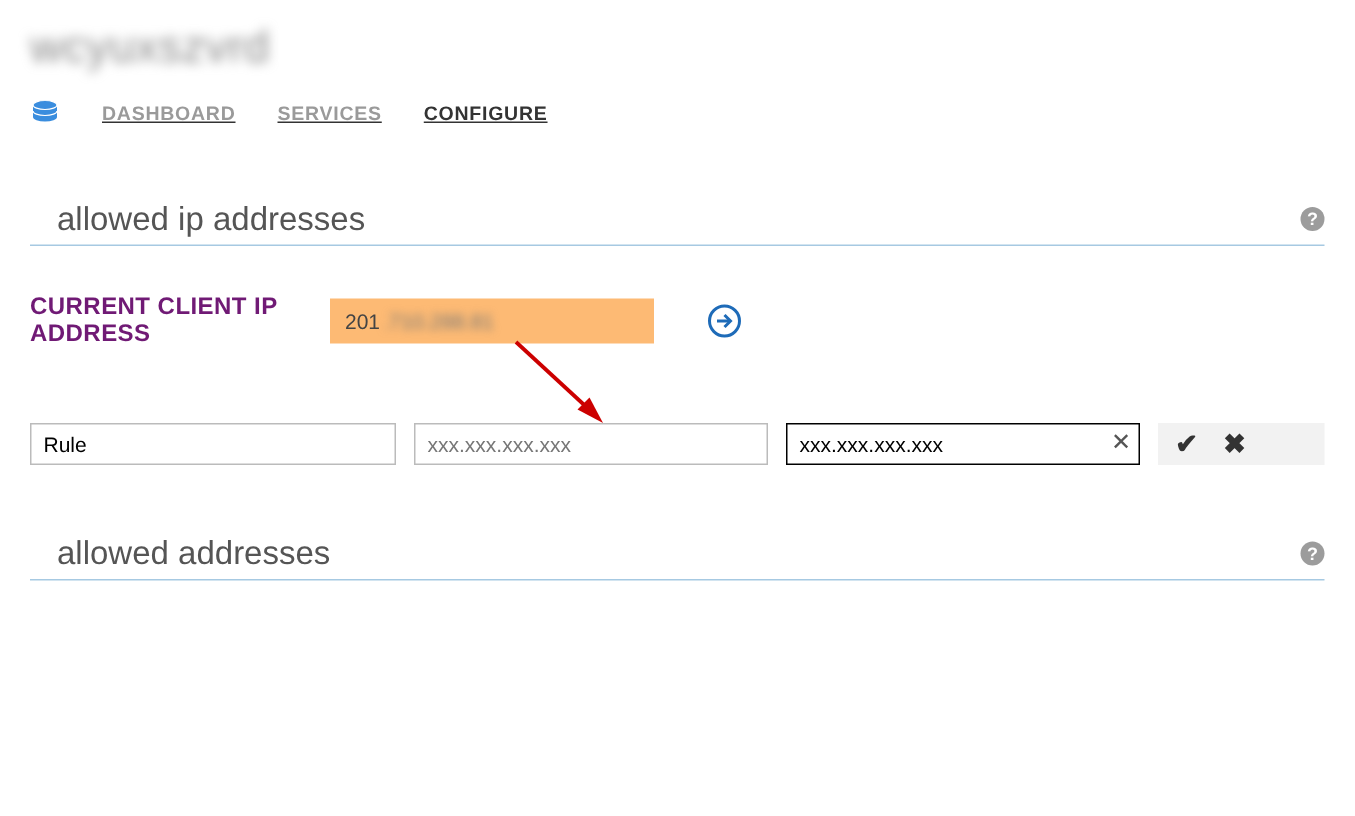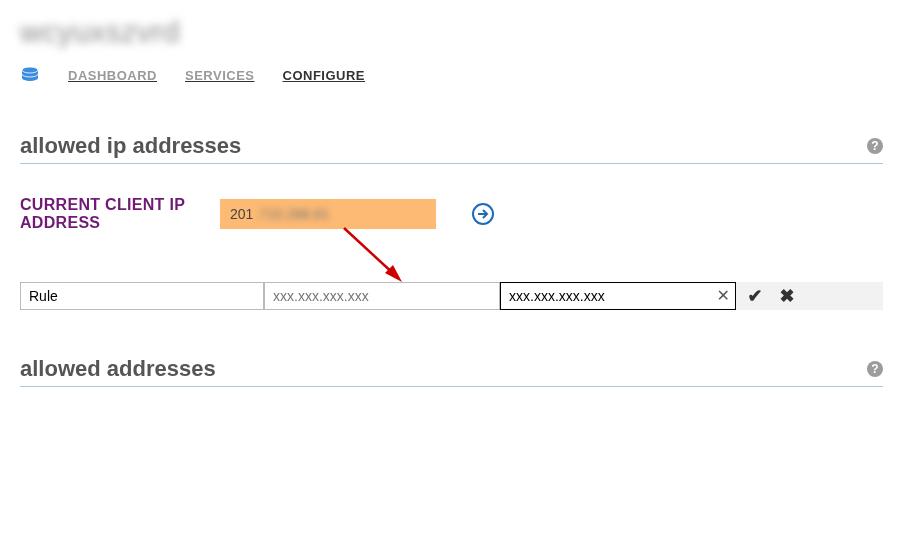--- a/index.html
+++ b/index.html
@@ -35,22 +35,23 @@
 
   .section { padding: 0 20px; }
   .section-header {
     display:flex; align-items:center; justify-content:space-between;
     border-bottom: 1px solid #a6c9e2;
     margin-top: 40px;
     padding-bottom: 4px;
   }
   .section-title {
     font-size: 22px;
-    font-weight: 700;
+    font-weight: 400;
     color:#555;
+    margin-left:18px;
   }
   .help-icon {
     width:16px; height:16px; border-radius:50%;
     background:#9c9c9c; color:#fff;
     font-size:12px; line-height:16px; text-align:center;
     font-weight:600;
   }
 
   .row { display:flex; align-items:center; margin-top: 32px; }
   .row-label {
@@ -74,21 +75,21 @@
     border:2px solid #1e6bb8;
     border-radius:50%;
     margin-left: 36px;
     display:flex; align-items:center; justify-content:center;
     cursor:pointer;
   }
   .circle-arrow svg { display:block; }
 
   .rule-row {
     display:flex; align-items:flex-start;
-    margin-top: 50px; 
+    margin-top: 50px; gap: 12px;
     padding-bottom: 6px;
   }
   .rule-input, .ip-input {
     height: 28px;
     border:1px solid #bbb;
     font-size: 14px;
     padding: 0 8px;
     font-family: inherit;
     outline:none;
   }

